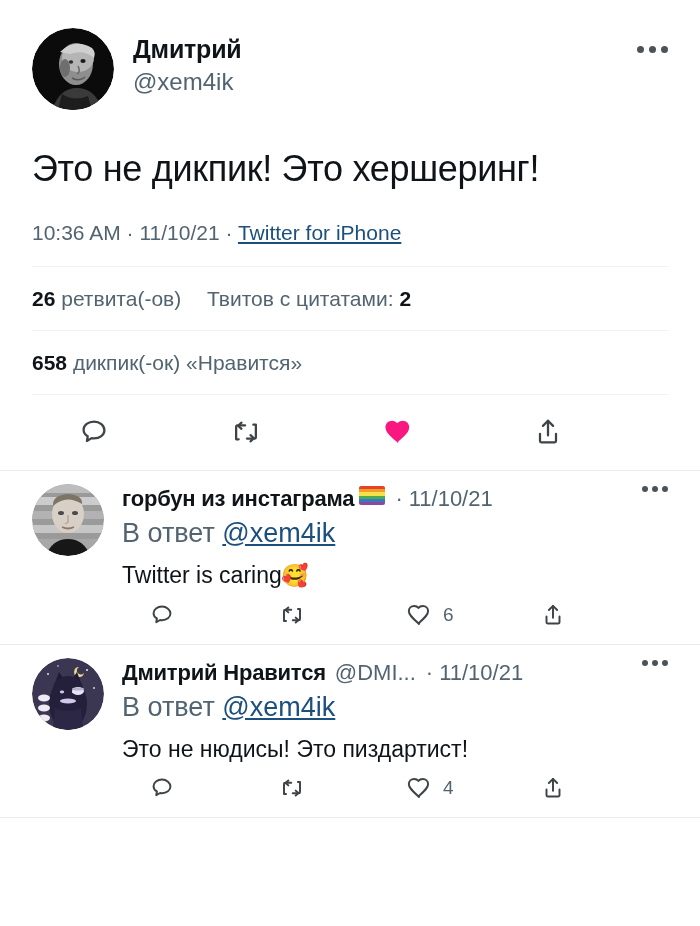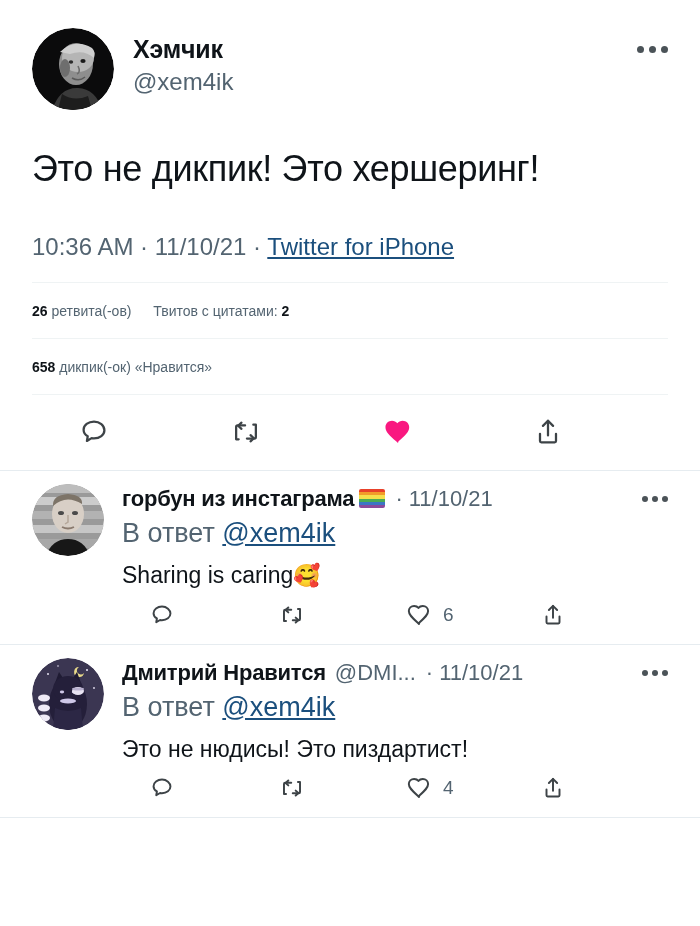--- a/index.html
+++ b/index.html
@@ -78,42 +78,42 @@
   .tweet-text {
     font-size: 36px;
     line-height: 1.3;
     color: #0f1419;
     margin-top: 36px;
     letter-spacing: -0.3px;
     white-space: nowrap;
   }
 
   .tweet-meta {
-    font-size: 24px;
-    color: #536471;
-    margin-top: 40px;
+    font-size: 21px;
+    color: #536471;
+    margin-top: 28px;
     white-space: nowrap;
   }
   .tweet-meta .src {
     color: #1b4f7d;
     text-decoration: underline;
   }
 
   .divider {
     height: 1px;
     background: #eff3f4;
     margin-top: 21px;
   }
   .divider.full {
     margin: 0;
     background: #e6ecf0;
   }
 
   .stat-row {
-    font-size: 14px;
+    font-size: 21px;
     color: #536471;
     padding: 20px 0 19px 0;
     white-space: nowrap;
   }
   .stat-row b {
     color: #0f1419;
     font-weight: bold;
   }
   .stat-gap { display: inline-block; width: 14px; }
 
@@ -160,21 +160,21 @@
   }
   .reply-avatar svg { display: block; width: 100%; height: 100%; }
   .reply-content {
     margin-left: 18px;
     flex: 1 1 auto;
     min-width: 0;
     padding-top: 2px;
   }
   .reply-line1 {
     display: flex;
-    align-items: center;
+    align-items: flex-start;
     white-space: nowrap;
   }
   .reply-name {
     font-size: 22px;
     font-weight: bold;
     color: #0f1419;
     letter-spacing: -0.2px;
   }
   .reply-handle {
     font-size: 22px;
@@ -274,21 +274,21 @@
             <ellipse cx="39" cy="34" rx="2.2" ry="1.8" fill="#2a2a2a"></ellipse>
             <path d="M46 38 q3 6 -1 8" stroke="#6b6b6b" stroke-width="1.6" fill="none"></path>
             <path d="M40 50 q7 4 13 -1" stroke="#595959" stroke-width="1.6" fill="none"></path>
             <path d="M20 82 q8 -23 26 -22 q18 1 24 22 z" fill="#3a3a3a"></path>
             <path d="M30 66 q12 8 26 2 l4 14 h-34 z" fill="#1d1d1d"></path>
           </g>
         </svg>
       </div>
 
       <div class="identity">
-        <div class="display-name">Хэмчик</div>
+        <div class="display-name">Дмитрий</div>
         <div class="handle">@xem4ik</div>
       </div>
 
       <div class="more-dots">
         <i></i>
           <i></i>
           <i></i>
       </div>
     </div>
 
@@ -389,21 +389,21 @@
             <i></i>
               <i></i>
               <i></i>
           </span>
         </div>
         <div class="reply-to">
           <span>В ответ</span>
           <a>@xem4ik</a>
         </div>
         <div class="reply-text">
-          <span>Sharing is caring</span><span class="emo">🥰</span>
+          <span>Twitter is caring</span><span class="emo">🥰</span>
         </div>
       </div>
     </div>
 
     <div class="actions actions-reply">
       <div class="act">
         <svg width="26" height="26" viewBox="0 0 24 24" fill="none" stroke="#3d4347" stroke-width="1.8">
           <path d="M12 4.2c-4.3 0-7.8 2.7-7.8 6.1 0 2 1.2 3.8 3.1 4.9l-0.6 3.5 3.5-2.1c0.6 0.1 1.2 0.2 1.8 0.2 4.3 0 7.8-2.7 7.8-6.1S16.3 4.2 12 4.2z" stroke-linejoin="round"></path>
         </svg>
       </div>

